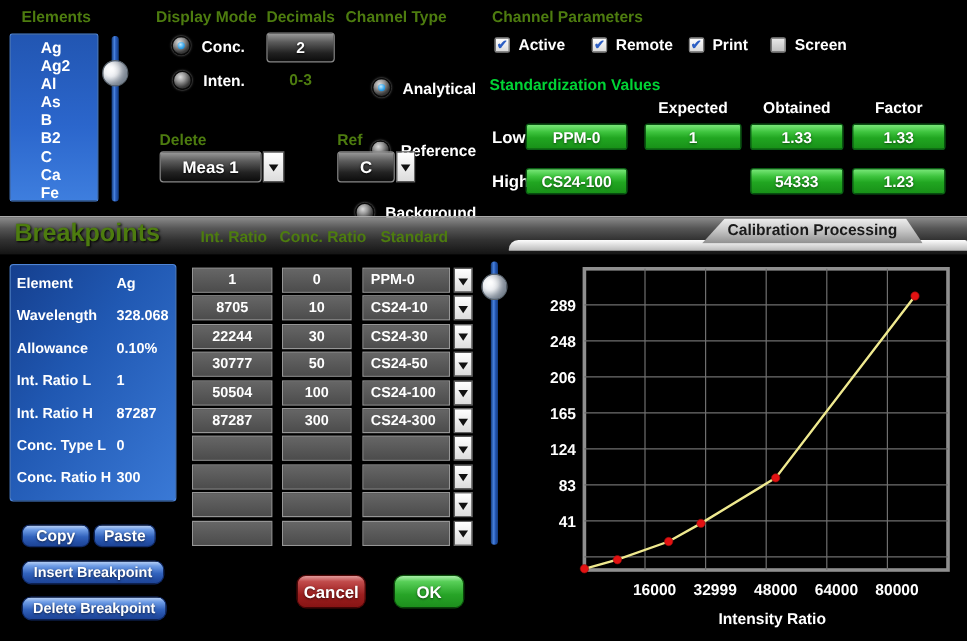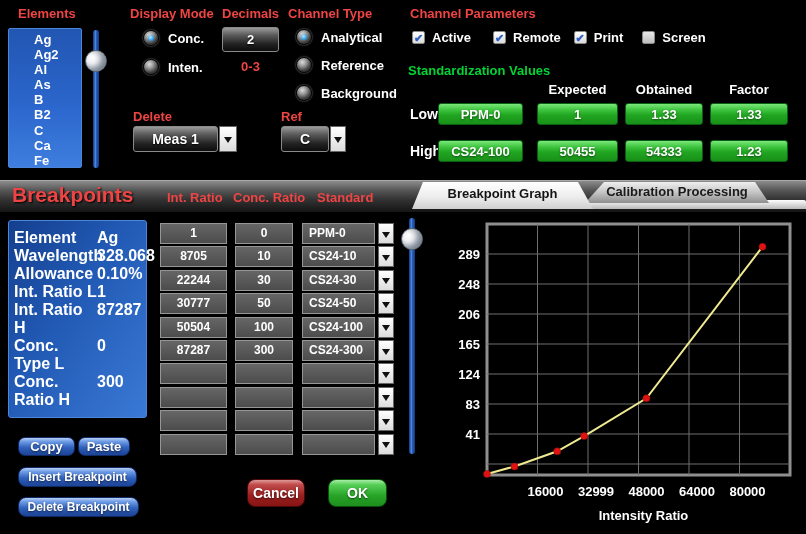--- a/index.html
+++ b/index.html
@@ -1,18 +1,18 @@
 <!DOCTYPE html>
 <html><head>
 <meta charset="utf-8">
 <style>
   html,body{margin:0;padding:0;background:#000;}
   #app{position:relative;width:806px;height:534px;background:#000;overflow:hidden;
        font-family:"Liberation Sans",sans-serif;font-weight:bold;}
-  .lbl{position:absolute;color:#ef4444;font-size:13px;font-weight:bold;white-space:nowrap;}
+  .lbl{position:absolute;color:#4d7c0f;font-size:13px;font-weight:bold;white-space:nowrap;}
 
   
   #lbl-elements{left:18px;top:6px;}
   #elements-list{position:absolute;left:8px;top:28px;width:74px;height:140px;box-sizing:border-box;
     background:linear-gradient(180deg,#2256b2 0%,#2b66cc 55%,#3e7ede 100%);
     border:1px solid #4d85da;border-radius:2px;padding-top:3px;}
   .list-item{height:15.1px;line-height:15.1px;padding-left:25px;font-size:13px;color:#fff;}
 
   .vtrack{position:absolute;width:6px;border-radius:3px;
     background:linear-gradient(90deg,#123a7e,#4f8ae6 45%,#2a5fc0 55%,#123a7e);}
@@ -21,22 +21,22 @@
     background:radial-gradient(circle at 35% 30%,#ffffff 0%,#f0f2f5 35%,#b9c2cc 70%,#8d98a5 100%);
     border:1px solid #5a646e;box-shadow:inset -5px -2px 6px rgba(70,80,95,.55);}
   #elements-sb-thumb{left:85px;top:50px;}
 
   
   #lbl-display-mode{left:130px;top:6px;}
   #display-mode-group{position:absolute;left:143px;top:30px;}
   #display-mode-group .opt-row{margin-bottom:13px;}
   #lbl-channel-type{left:288px;top:6px;}
   #channel-type-group{position:absolute;left:296px;top:29px;}
-  #channel-type-group .opt-row{margin-bottom:12px;}
-  .opt-row{display:flex;align-items:center;}
+  #channel-type-group .opt-row{margin-bottom:12px;margin-top:36px;}
+  .opt-row{display:flex;align-items:center;justify-content:flex-end;}
   .opt-label{margin-left:9px;color:#fff;font-size:13px;}
   .radio{width:14px;height:14px;border-radius:50%;flex:none;position:relative;
     background:radial-gradient(circle at 38% 30%,#dcdcdc 0%,#9a9a9a 30%,#3c3c3c 65%,#1a1a1a 100%);
     border:1px solid #0a0a0a;box-shadow:0 0 2px #999;}
   .radio.sel::after{content:'';position:absolute;left:4px;top:4px;width:6px;height:6px;border-radius:50%;
     background:radial-gradient(circle at 40% 35%,#bfe9ff,#2e9fe6 60%,#1470b8);}
 
   #lbl-channel-params{left:410px;top:6px;}
   #checkbox-row{position:absolute;left:412px;top:30px;height:15px;display:flex;align-items:center;}
   .cb-item{display:inline-flex;align-items:center;}
@@ -93,21 +93,21 @@
     clip-path:polygon(11px 0,calc(100% - 15px) 0,100% 100%,0 100%);}
   #tab-inactive{left:585px;top:182px;width:184px;height:21px;line-height:20px;z-index:2;color:#1a1a1a;
     background:linear-gradient(180deg,#efefef 0%,#c4c4c4 50%,#8e8e8e 100%);
     clip-path:polygon(19px 0,calc(100% - 14px) 0,100% 100%,0 100%);}
 
   
   #info-panel{position:absolute;left:8px;top:220px;width:139px;height:198px;box-sizing:border-box;
     background:linear-gradient(125deg,#153f8e 0%,#2058b2 40%,#3a79d6 100%);
     border:1px solid #4d85da;border-radius:3px;display:flex;flex-direction:column;
     justify-content:space-between;padding:8px 2px 12px 5px;}
-  .info-row{display:flex;font-size:16px;color:#fff;}
+  .info-row{display:flex;font-size:12px;color:#fff;}
   .info-lbl{width:83px;flex:none;}
   .info-val{flex:1;}
 
   
   #bp-table{position:absolute;left:160px;top:223px;width:235px;height:232px;}
   .bp-row{position:absolute;left:0;width:100%;height:21px;}
   .cell{position:absolute;height:21px;line-height:19px;box-sizing:border-box;color:#fff;font-size:12px;
     text-align:center;background:linear-gradient(180deg,#666,#4c4c4c);border:1px solid #969696;}
   .c1{left:0;width:67px;}.c2{left:75px;width:58px;}
   .c3{left:142px;width:73px;text-align:left;padding-left:6px;}
@@ -224,34 +224,32 @@
         <div class="std-row" style="top: 23px;">
           <span class="row-lbl">Low</span>
           <span class="std-box greenbox b1">PPM-0</span>
           <span class="std-box greenbox b2">1</span>
           <span class="std-box greenbox b3">1.33</span>
           <span class="std-box greenbox b4">1.33</span>
         </div>
         <div class="std-row" style="top: 60px;">
           <span class="row-lbl">High</span>
           <span class="std-box greenbox b1">CS24-100</span>
-          <span class="std-box greenbox b2">50455</span>
           <span class="std-box greenbox b3">54333</span>
           <span class="std-box greenbox b4">1.23</span>
         </div>
       </div>
   </div>
 
   <div id="bp-bar"></div>
   <div class="lbl" id="bp-title">Breakpoints</div>
   <div class="lbl" id="bp-h1">Int. Ratio</div>
   <div class="lbl" id="bp-h2">Conc. Ratio</div>
   <div class="lbl" id="bp-h3">Standard</div>
   <div id="tab-strip"></div>
-  <div class="tab" id="tab-active">Breakpoint Graph</div>
   <div class="tab" id="tab-inactive">Calibration Processing</div>
 
   <div id="info-panel">
       <div class="info-row">
         <span class="info-lbl">Element</span>
         <span class="info-val">Ag</span>
       </div>
       <div class="info-row">
         <span class="info-lbl">Wavelength</span>
         <span class="info-val">328.068</span>

